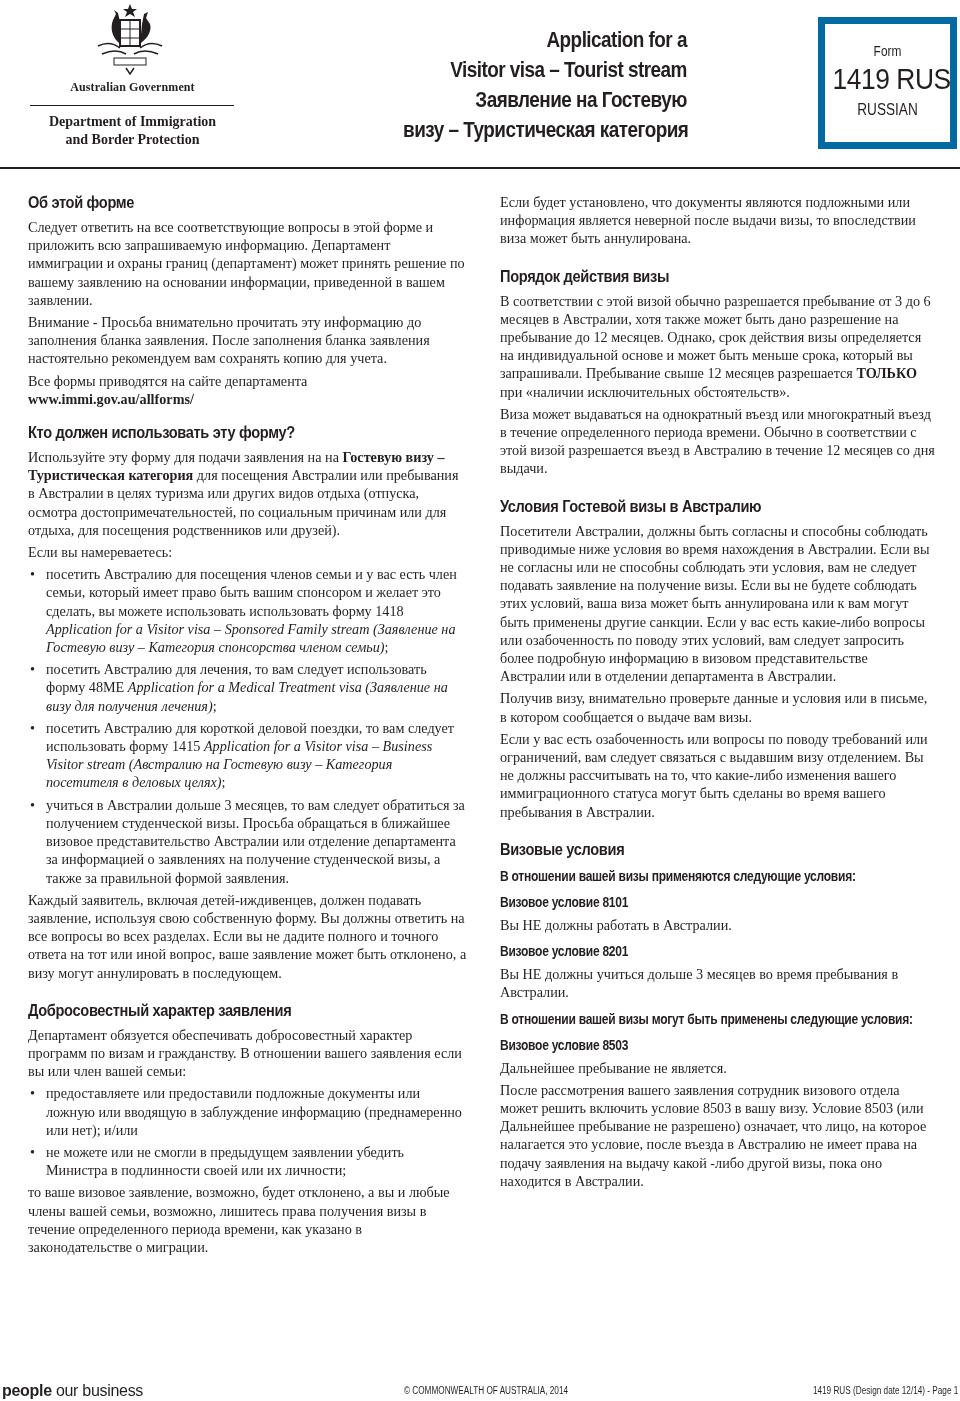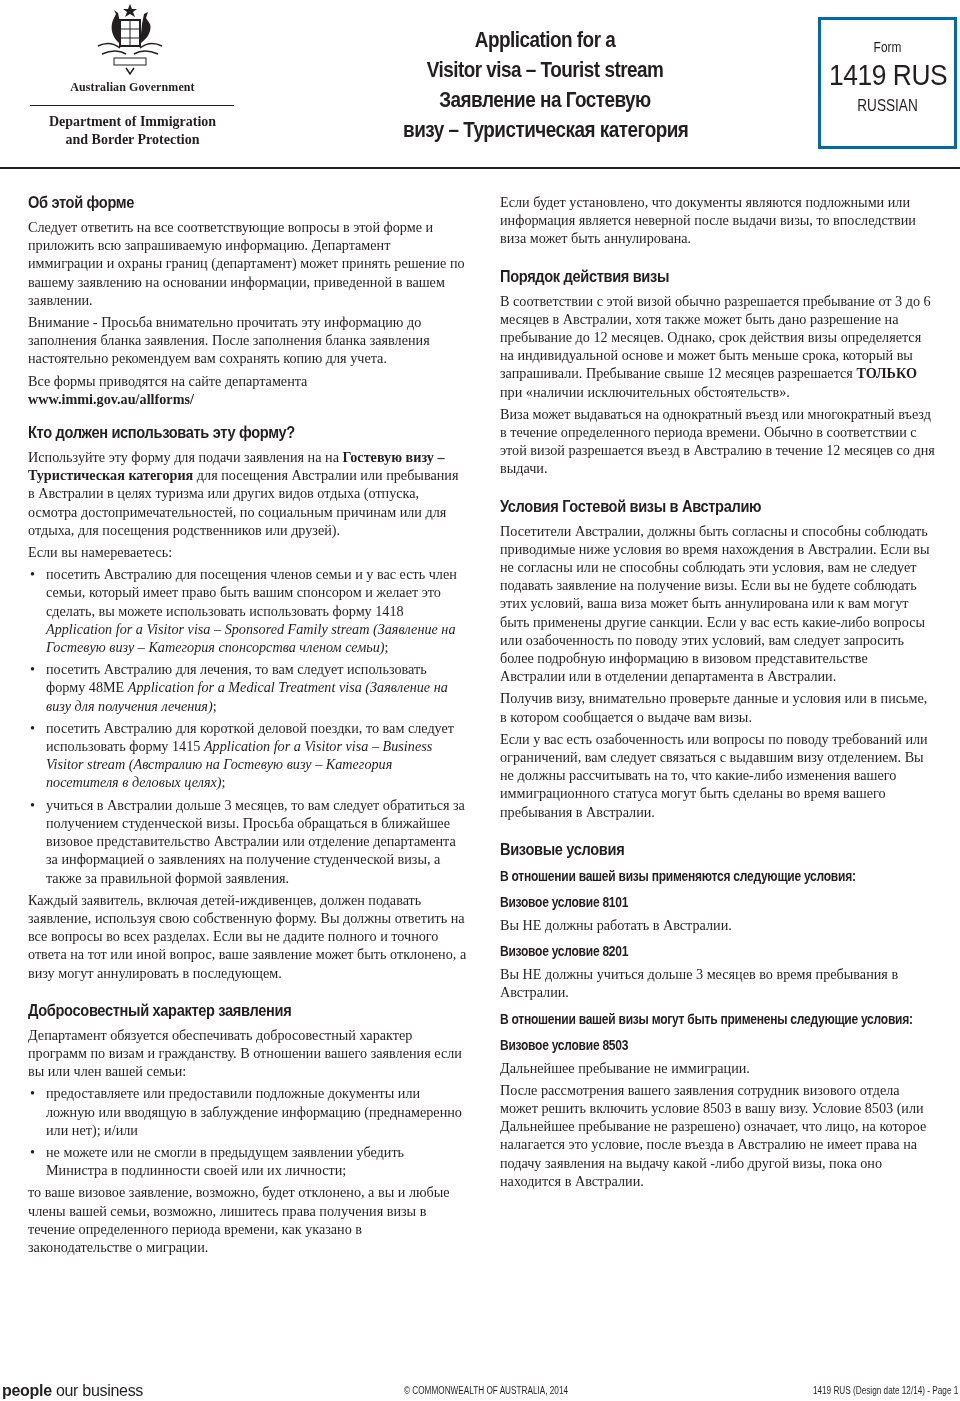--- a/index.html
+++ b/index.html
@@ -5,24 +5,24 @@
   * { box-sizing: border-box; margin: 0; padding: 0; }
   html, body { width: 960px; height: 1401px; background: #ffffff; overflow: hidden; }
   body { position: relative; color: #231f20; font-family: "Liberation Serif", "DejaVu Serif", serif; }
 
   .header { position: absolute; left: 0; top: 0; width: 960px; height: 168px; }
   .crest { position: absolute; left: 80px; top: 2px; width: 90px; width: 100px; height: 75px; }
   .gov-name { position: absolute; left: 0; width: 265px; top: 80px; text-align: center; font-family: "Liberation Serif", serif; font-weight: bold; font-size: 12px; letter-spacing: 0.1px; }
   .gov-rule { position: absolute; left: 30px; top: 105px; width: 204px; height: 1px; background: #231f20; }
   .dept-name { position: absolute; left: 0; width: 265px; top: 113px; text-align: center; font-family: "Liberation Serif", serif; font-weight: bold; font-size: 14px; line-height: 18px; }
 
-  .title-block { position: absolute; left: 380px; top: 25px; width: 330px; font-family: "Liberation Sans", sans-serif; font-weight: bold; text-align: center; color: #231f20; }
+  .title-block { position: absolute; left: 380px; top: 25px; width: 330px; font-family: "Liberation Sans", sans-serif; font-weight: bold; text-align: right; color: #231f20; }
   .title-block div { font-size: 22px; line-height: 30px; letter-spacing: -0.6px; transform: scaleX(0.86); transform-origin: center; white-space: nowrap; }
 
-  .form-box { position: absolute; left: 818px; top: 17px; width: 139px; height: 132px; border: 3px solid #0369a1; text-align: center; font-family: "Liberation Sans", sans-serif; }
+  .form-box { position: absolute; left: 818px; top: 17px; width: 139px; height: 132px; border: 7px solid #0369a1; text-align: center; font-family: "Liberation Sans", sans-serif; }
   .form-box .label { margin-top: 19px; font-size: 14px; transform: scaleX(0.85); }
   .form-box .num { margin-top: 2px; font-size: 30px; line-height: 36px; transform: scaleX(0.88); letter-spacing: -0.5px; white-space: nowrap; }
   .form-box .lang { margin-top: 4px; font-size: 16px; transform: scaleX(0.85); }
 
   .header-rule { position: absolute; left: 0; top: 167px; width: 960px; height: 2px; background: #231f20; }
 
   .col { position: absolute; top: 192px; width: 440px; font-size: 14.2px; line-height: 18.2px; }
   .col.left { left: 28px; }
   .col.right { left: 500px; width: 435px; top: 193px; }
 
@@ -137,21 +137,21 @@
   <div class="gap"></div>
   <section>
     <h2 style="margin-bottom:6px">Визовые условия</h2>
     <h3 style="margin-bottom:8px">В отношении вашей визы применяются следующие условия:</h3>
     <h3>Визовое условие 8101</h3>
     <p style="margin-bottom:8px">Вы НЕ должны работать в Австралии.</p>
     <h3>Визовое условие 8201</h3>
     <p style="margin-bottom:8px">Вы НЕ должны учиться дольше 3 месяцев во время пребывания в Австралии.</p>
     <h3 style="margin-bottom:8px">В отношении вашей визы могут быть применены следующие условия:</h3>
     <h3>Визовое условие 8503</h3>
-    <p>Дальнейшее пребывание не иммиграции.</p>
+    <p>Дальнейшее пребывание не является.</p>
     <p>После рассмотрения вашего заявления сотрудник визового отдела может решить включить условие 8503 в вашу визу. Условие 8503 (или Дальнейшее пребывание не разрешено) означает, что лицо, на которое налагается это условие, после въезда в Австралию не имеет права на подачу заявления на выдачу какой -либо другой визы, пока оно находится в Австралии.</p>
   </section>
 </div>
 
 <div class="footer">
   <div class="slogan"><b>people</b><span> our business</span></div>
   <div class="copy">© COMMONWEALTH OF AUSTRALIA, 2014</div>
   <div class="page">1419 RUS (Design date 12/14) - Page 1</div>
 </div>
 

